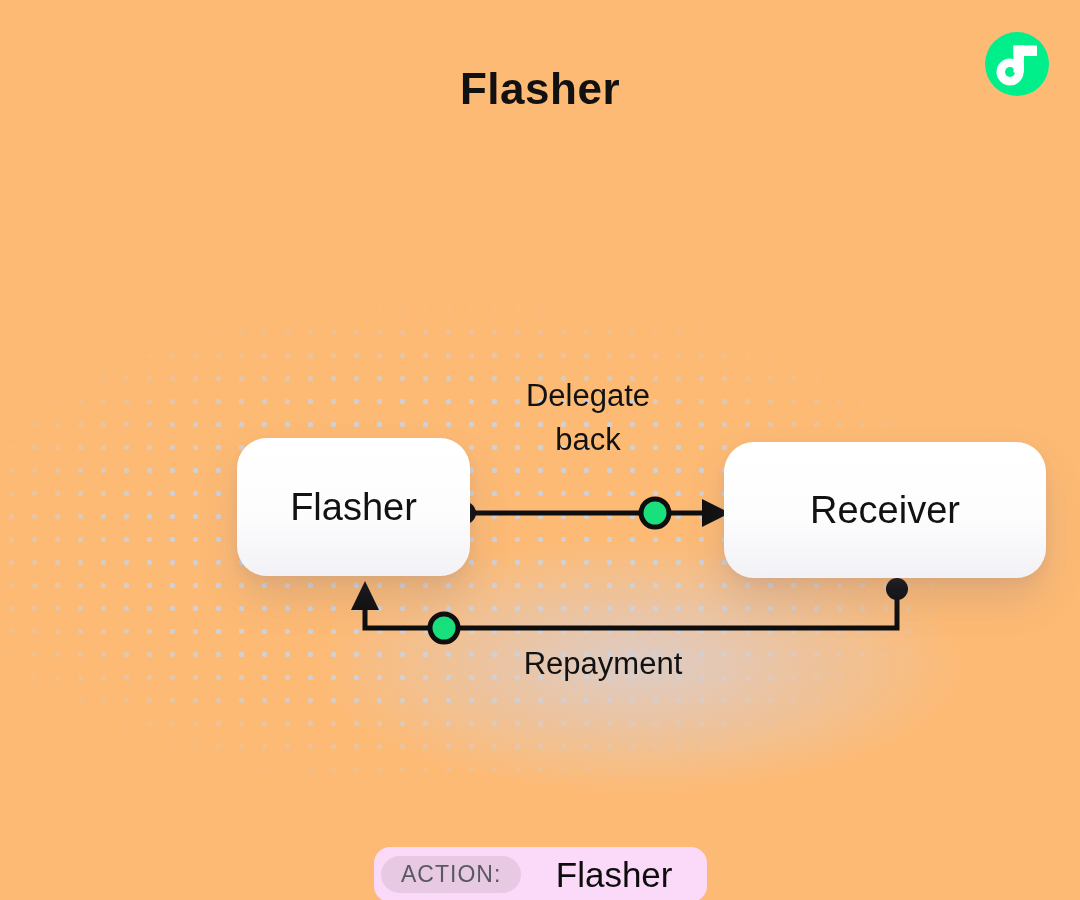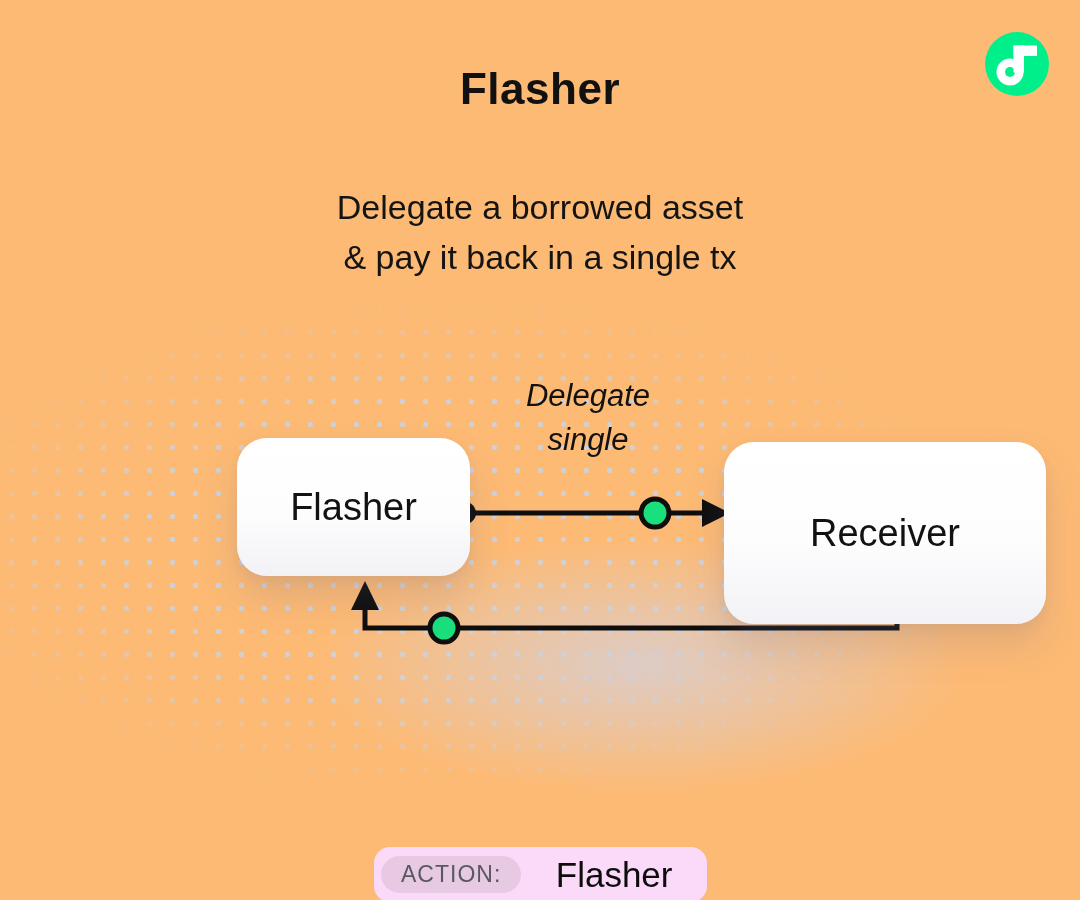--- a/index.html
+++ b/index.html
@@ -36,26 +36,26 @@
   .logo { position:absolute; left:985px; top:32px; width:64px; height:64px; }
 
   .node {
     position:absolute; display:flex; align-items:center; justify-content:center;
     text-align:center; border-radius:30px; color:#121212;
     background:linear-gradient(180deg, #ffffff 0%, #fdfdfe 55%, #f2f2f6 100%);
     box-shadow:0 22px 38px rgba(105,105,140,0.18), 0 4px 10px rgba(105,105,140,0.08);
     font-size:38px; line-height:50px;
   }
   .node-flasher  { left:237px; top:438px; width:233px; height:138px; }
-  .node-receiver { left:724px; top:442px; width:322px; height:182px; }
+  .node-receiver { left:724px; top:442px; width:322px; height:136px; }
 
   .arrows { position:absolute; left:0; top:0; width:1080px; height:900px; pointer-events:none; }
 
   .flow-label {
-    position:absolute; font-style:italic; font-size:31px; line-height:44px;
+    position:absolute; font-size:31px; line-height:44px;
     text-align:center; color:#121212;
   }
   .lbl-delegate  { left:458px; top:374px; width:260px; }
   .lbl-call      { left:27px;  top:474px; width:220px; }
   .lbl-repayment { left:453px; top:642px; width:300px; }
 
   .action-bar {
     position:absolute; left:374px; top:800px; width:333px; height:55px;
     background:#fbd9f9; border-radius:16px;
     display:flex; align-items:center; padding:0;margin-top:47px;
@@ -70,24 +70,20 @@
 </head>
 <body>
 
 <div class="canvas">
 
   <div class="glow"></div>
   <div class="dots"></div>
 
   <div class="title">Flasher</div>
 
-  <div class="subtitle">
-    <span>Delegate a borrowed asset</span><br>
-    <span>&amp; pay it back in a single tx</span>
-  </div>
 
   <svg class="logo" viewBox="0 0 64 64">
     <circle cx="32" cy="32" r="32" fill="#00ef8b"></circle>
     <circle cx="25" cy="40" r="13.5" fill="#ffffff"></circle>
     <circle cx="25" cy="40" r="5" fill="#00ef8b"></circle>
     <rect x="28.5" y="13.5" width="23.5" height="10.5" fill="#ffffff"></rect>
     <rect x="28.5" y="13.5" width="10.5" height="27" fill="#ffffff"></rect>
     <rect x="39" y="24" width="9.5" height="9.5" fill="#00ef8b"></rect>
   </svg>
 
@@ -125,23 +121,24 @@
   </div>
 
   <div class="node node-receiver">
     <span>
       <span>Receiver</span><br>
     </span>
   </div>
 
   <div class="flow-label lbl-delegate">
     <span>Delegate</span><br>
-    <span>single</span>
+    <span>back</span>
   </div>
 
 
+  <div class="flow-label lbl-repayment">Repayment</div>
 
   <div class="action-bar">
     <div class="action-label-pill">ACTION:</div>
     <div class="action-value">Flasher</div>
   </div>
 
 </div>
 
 </body></html>

